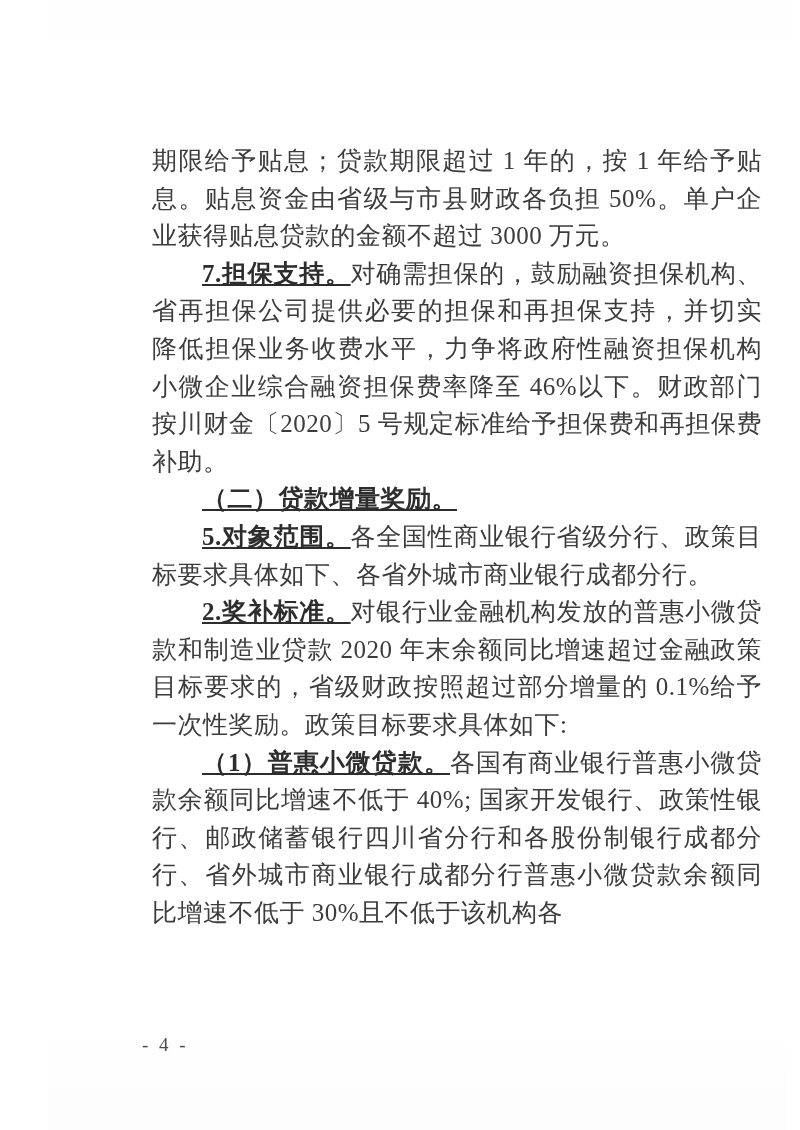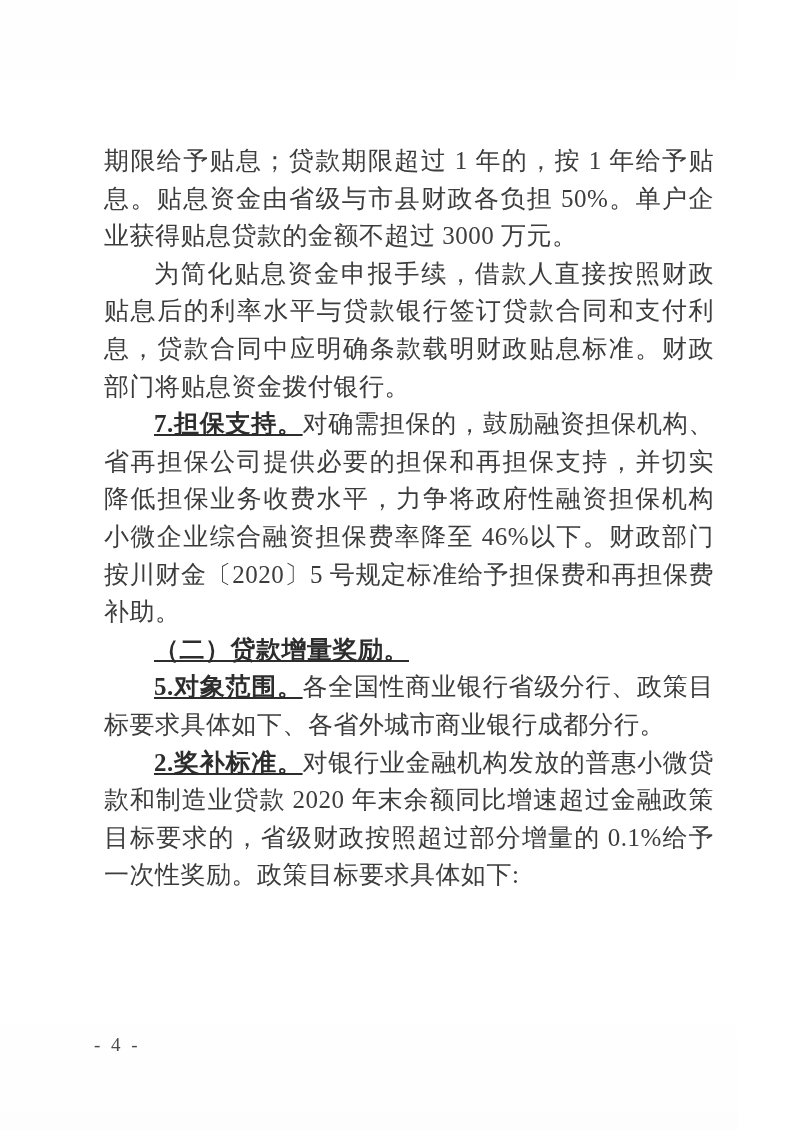--- a/index.html
+++ b/index.html
@@ -12,20 +12,21 @@
     background: #ffffff;
     font-family: "Liberation Serif", serif;
     overflow: hidden;
   }
   .page {
     position: relative;
     width: 738px;
     height: 1130px;
     background:
       linear-gradient(180deg, #fefefe 0%, #ffffff 12%, #ffffff 88%, #fdfdfd 100%);
+    margin-left: 48px;
   }
   .document-body {
     position: absolute;
     left: 104px;
     top: 142px;
     width: 610px;
     color: #3c3c3c;
   }
   p.para {
     margin: 0;
@@ -55,20 +56,20 @@
     color: #4a4a4a;
     letter-spacing: 3px;
   }
 </style>
 </head>
 <body>
 
 <div class="page">
   <div class="document-body">
       <p class="para"><span class="seg">期限给予贴息；贷款期限超过 1 年的，按 1 年给予贴息。贴息资金由省级与市县财政各负担 50%。单户企业获得贴息贷款的金额不超过 3000 万元。</span></p>
-      <p class="para indent"><span class="seg">为简化贴息资金申报手续，借款人直接按照财政贴息后的利率水平与贷款银行签订贷款合同和支付利息，贷款合同中应明确条款载明财政贴息标准。财政部门将贴息资金拨付银行。</span></p>
       <p class="para indent"><span class="seg bold">7.担保支持。</span><span class="seg">对确需担保的，鼓励融资担保机构、省再担保公司提供必要的担保和再担保支持，并切实降低担保业务收费水平，力争将政府性融资担保机构小微企业综合融资担保费率降至 46%以下。财政部门按川财金〔2020〕5 号规定标准给予担保费和再担保费补助。</span></p>
       <p class="para indent"><span class="seg bold">（二）贷款增量奖励。</span></p>
       <p class="para indent"><span class="seg bold">5.对象范围。</span><span class="seg">各全国性商业银行省级分行、政策目标要求具体如下、各省外城市商业银行成都分行。</span></p>
       <p class="para indent"><span class="seg bold">2.奖补标准。</span><span class="seg">对银行业金融机构发放的普惠小微贷款和制造业贷款 2020 年末余额同比增速超过金融政策目标要求的，省级财政按照超过部分增量的 0.1%给予一次性奖励。政策目标要求具体如下:</span></p>
+      <p class="para indent"><span class="seg bold">（1）普惠小微贷款。</span><span class="seg">各国有商业银行普惠小微贷款余额同比增速不低于 40%; 国家开发银行、政策性银行、邮政储蓄银行四川省分行和各股份制银行成都分行、省外城市商业银行成都分行普惠小微贷款余额同比增速不低于 30%且不低于该机构各</span></p>
     </div>
   <div class="page-number">- 4 -</div>
 </div>
 
 </body></html>

